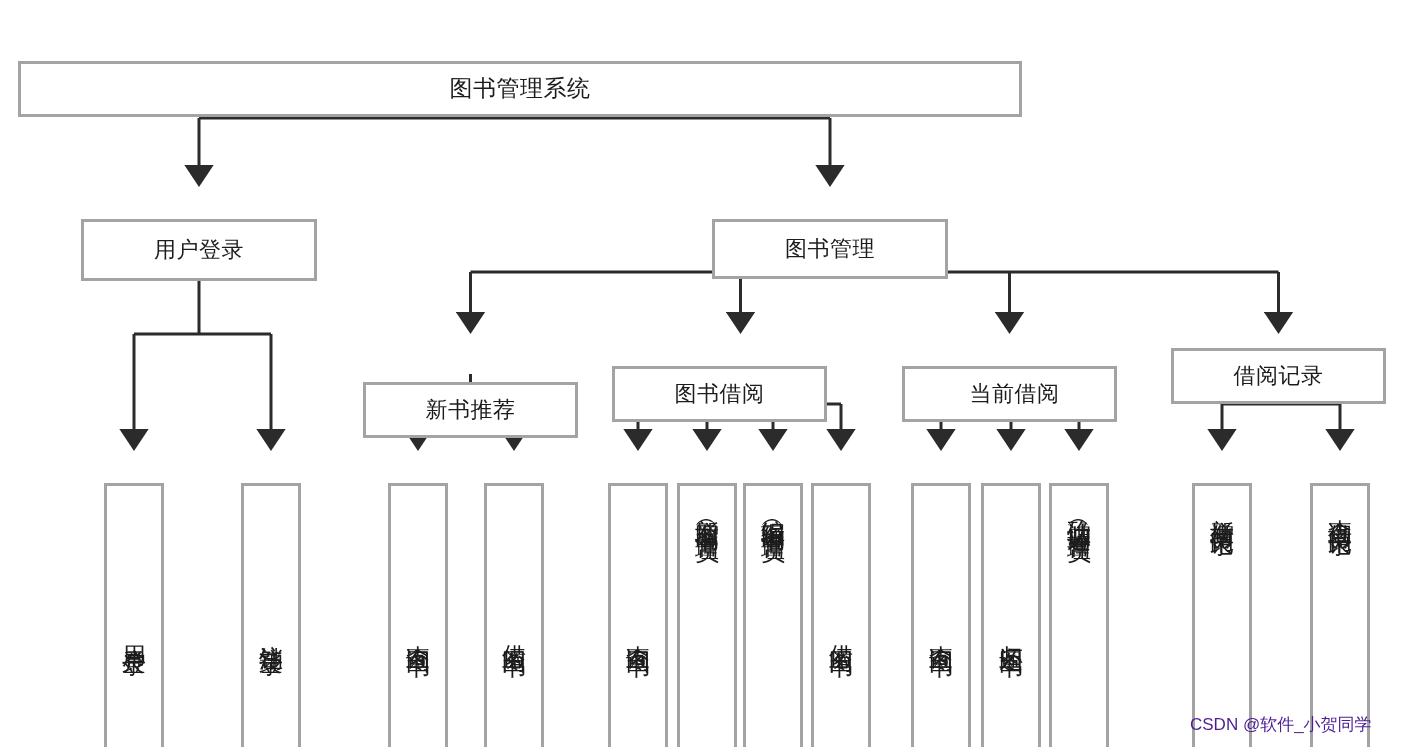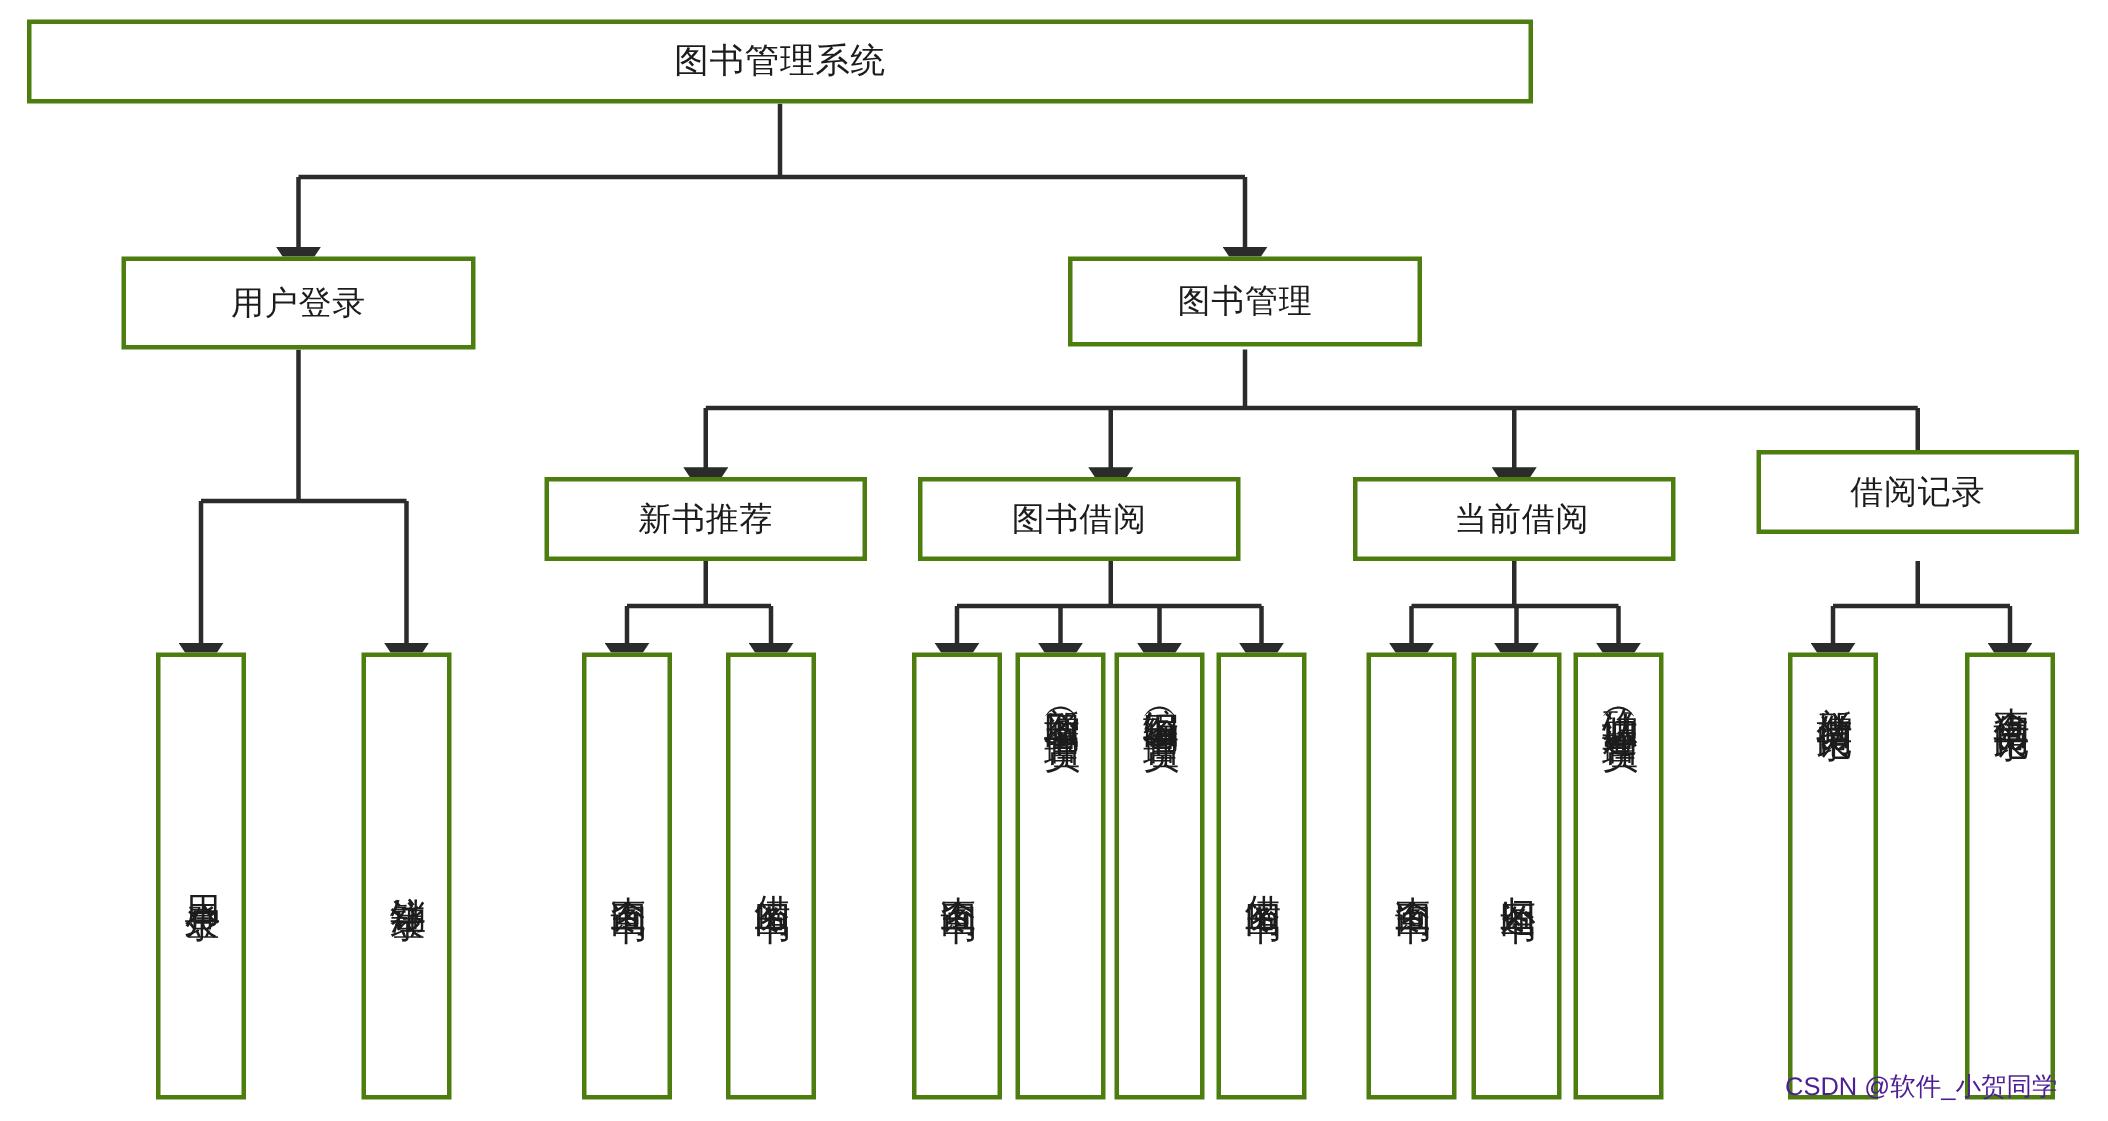--- a/index.html
+++ b/index.html
@@ -23,25 +23,26 @@
     left: 0;
     top: 0;
     width: 1405px;
     height: 747px;
     pointer-events: none;
   }
   .node-box {
     position: absolute;
     box-sizing: border-box;
     background: #ffffff;
-    border: 3px solid #4d7c0f;
+    border: 3px solid #a3a3a3;
     display: flex;
     align-items: center;
     justify-content: center;
     overflow: hidden;
+    margin-top: 48px;
   }
   .node-label {
     color: #1c1c1c;
     text-align: center;
     line-height: 1.12;
     letter-spacing: 0.5px;
     white-space: nowrap;
   }
   .node-box.horizontal .node-label {
     writing-mode: horizontal-tb;
@@ -126,21 +127,21 @@
   <div id="nodes-layer">
       <div class="node-box horizontal root" style="left: 18px; top: 13px; width: 1004px; height: 56px;">
         <span class="node-label">图书管理系统</span>
       </div>
       <div class="node-box horizontal" style="left: 81px; top: 171px; width: 236px; height: 62px;">
         <span class="node-label">用户登录</span>
       </div>
       <div class="node-box horizontal" style="left: 712px; top: 171px; width: 236px; height: 60px;">
         <span class="node-label">图书管理</span>
       </div>
-      <div class="node-box horizontal" style="left: 363px; top: 318px; width: 215px; height: 56px;">
+      <div class="node-box horizontal" style="left: 363px; top: 334px; width: 215px; height: 56px;">
         <span class="node-label">新书推荐</span>
       </div>
       <div class="node-box horizontal" style="left: 612px; top: 318px; width: 215px; height: 56px;">
         <span class="node-label">图书借阅</span>
       </div>
       <div class="node-box horizontal" style="left: 902px; top: 318px; width: 215px; height: 56px; padding-left: 10px;">
         <span class="node-label">当前借阅</span>
       </div>
       <div class="node-box horizontal" style="left: 1171px; top: 300px; width: 215px; height: 56px;">
         <span class="node-label">借阅记录</span>

